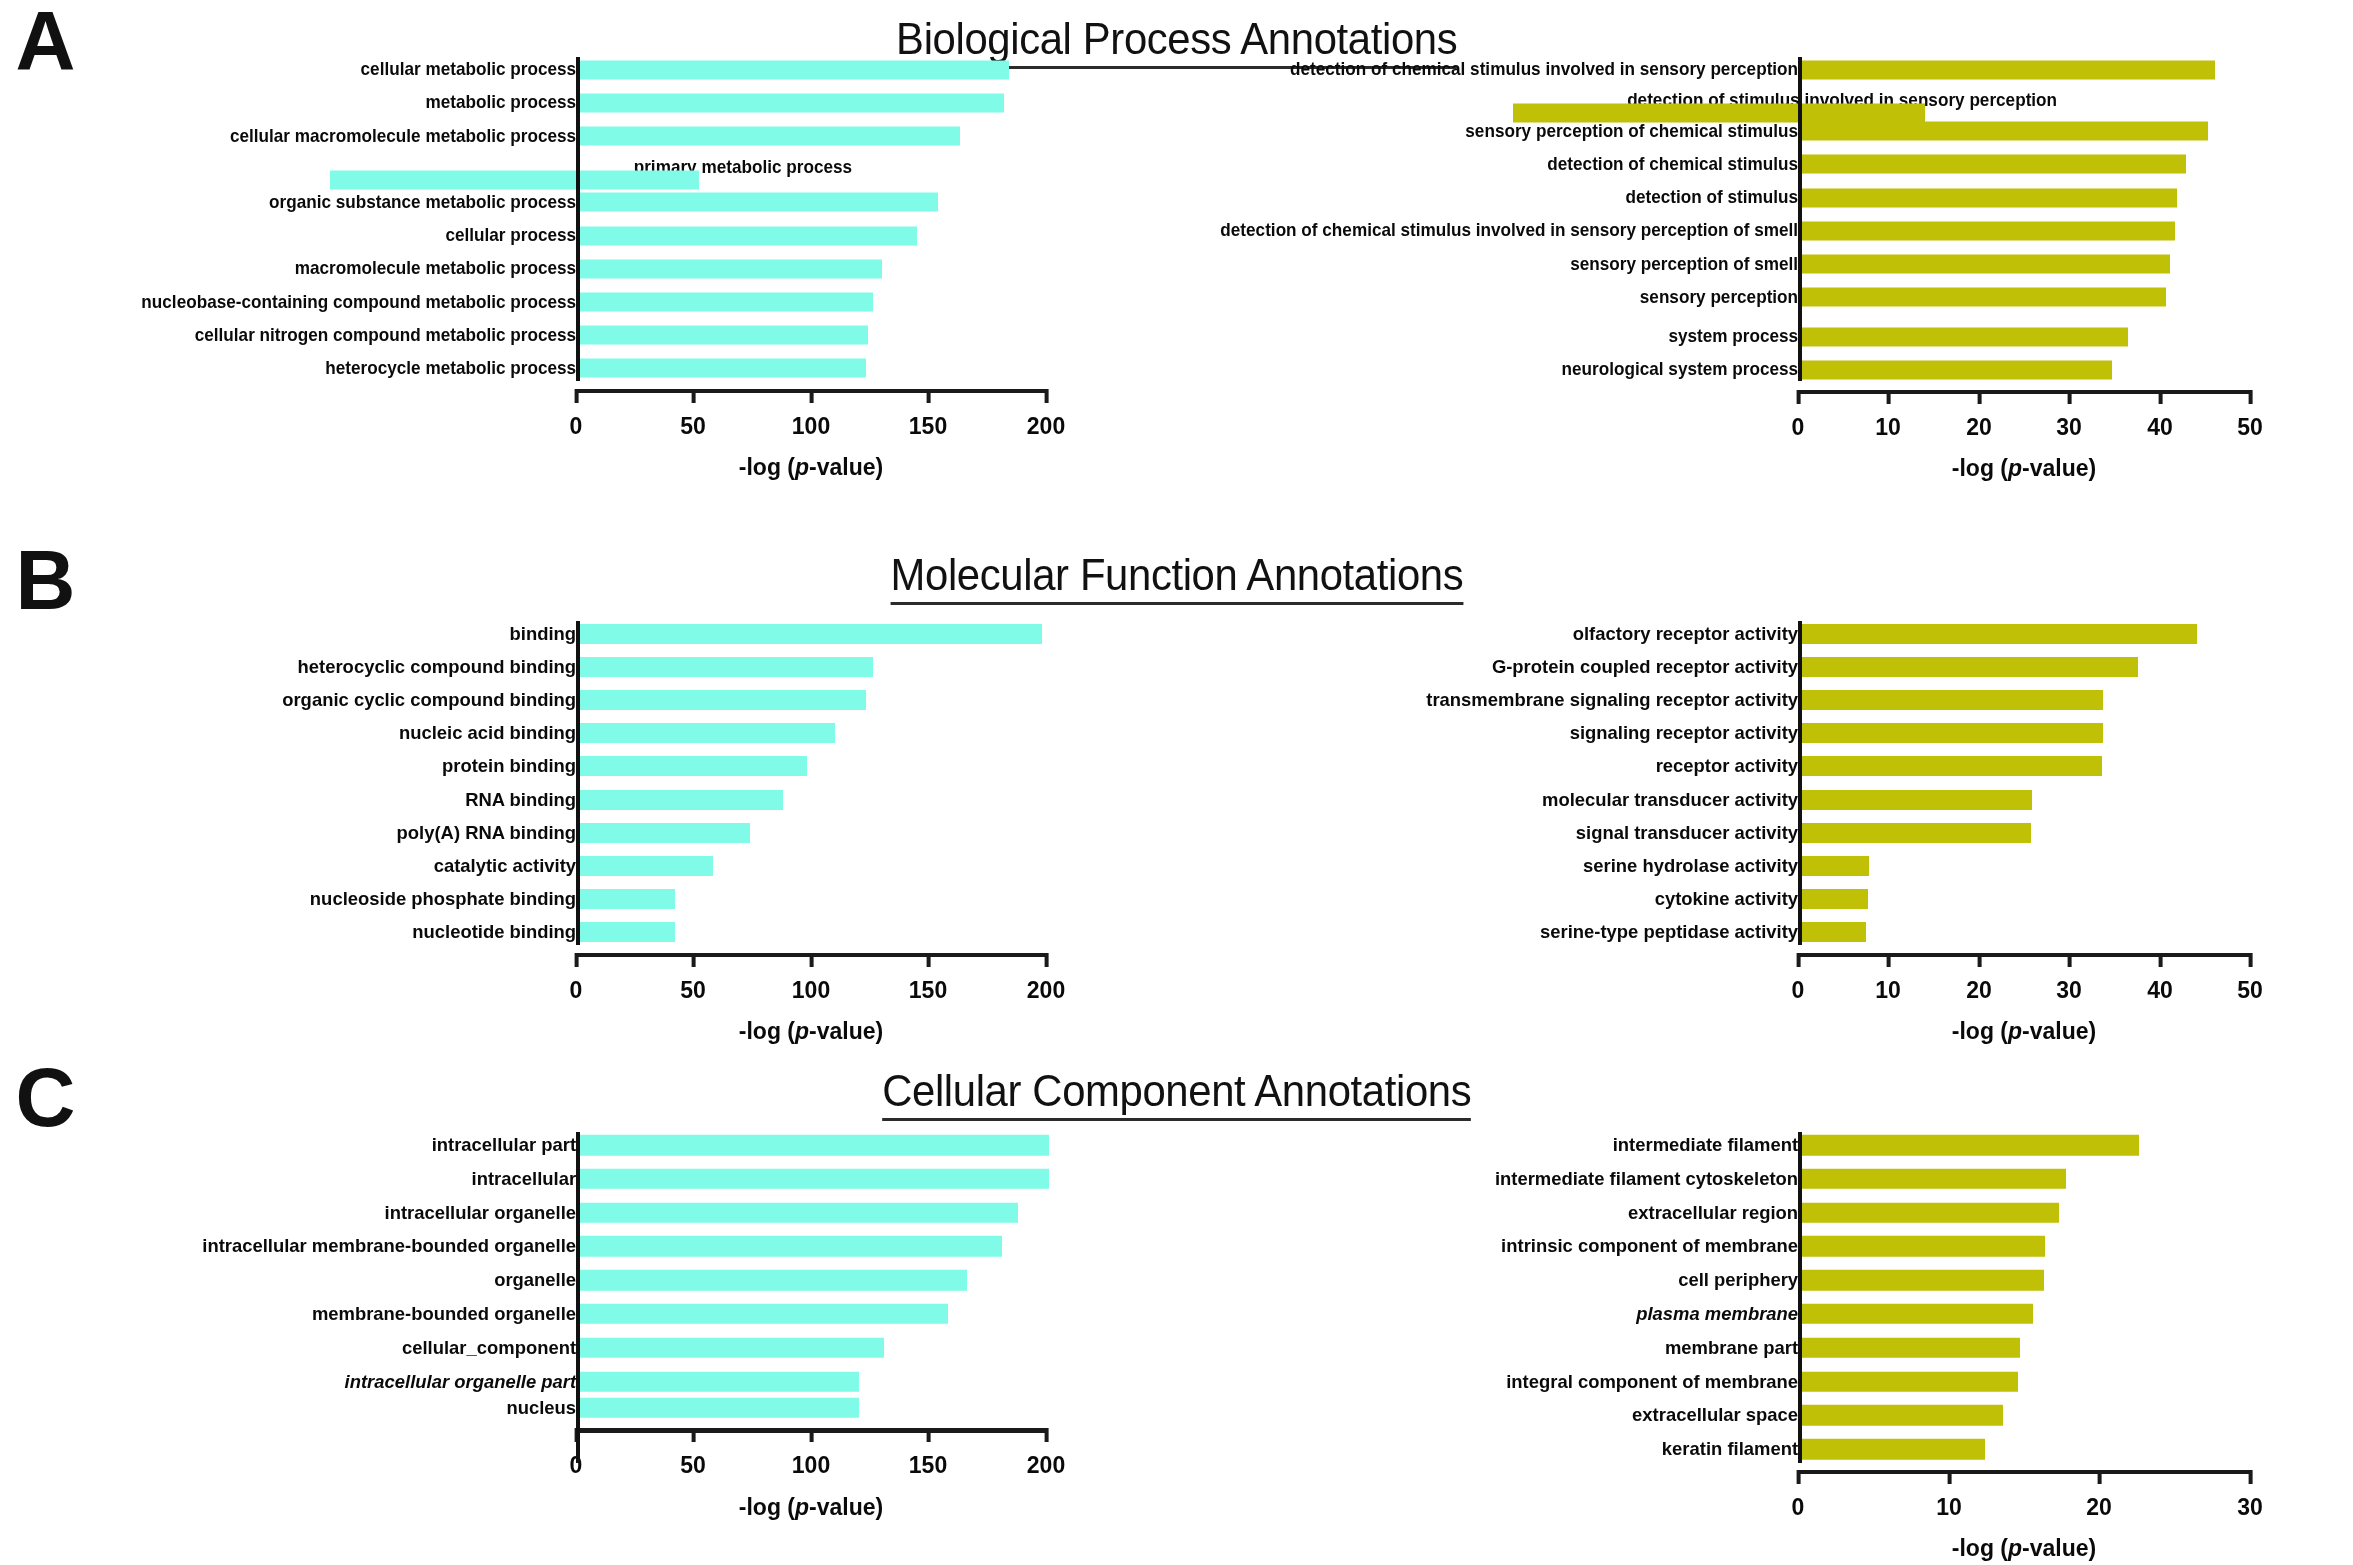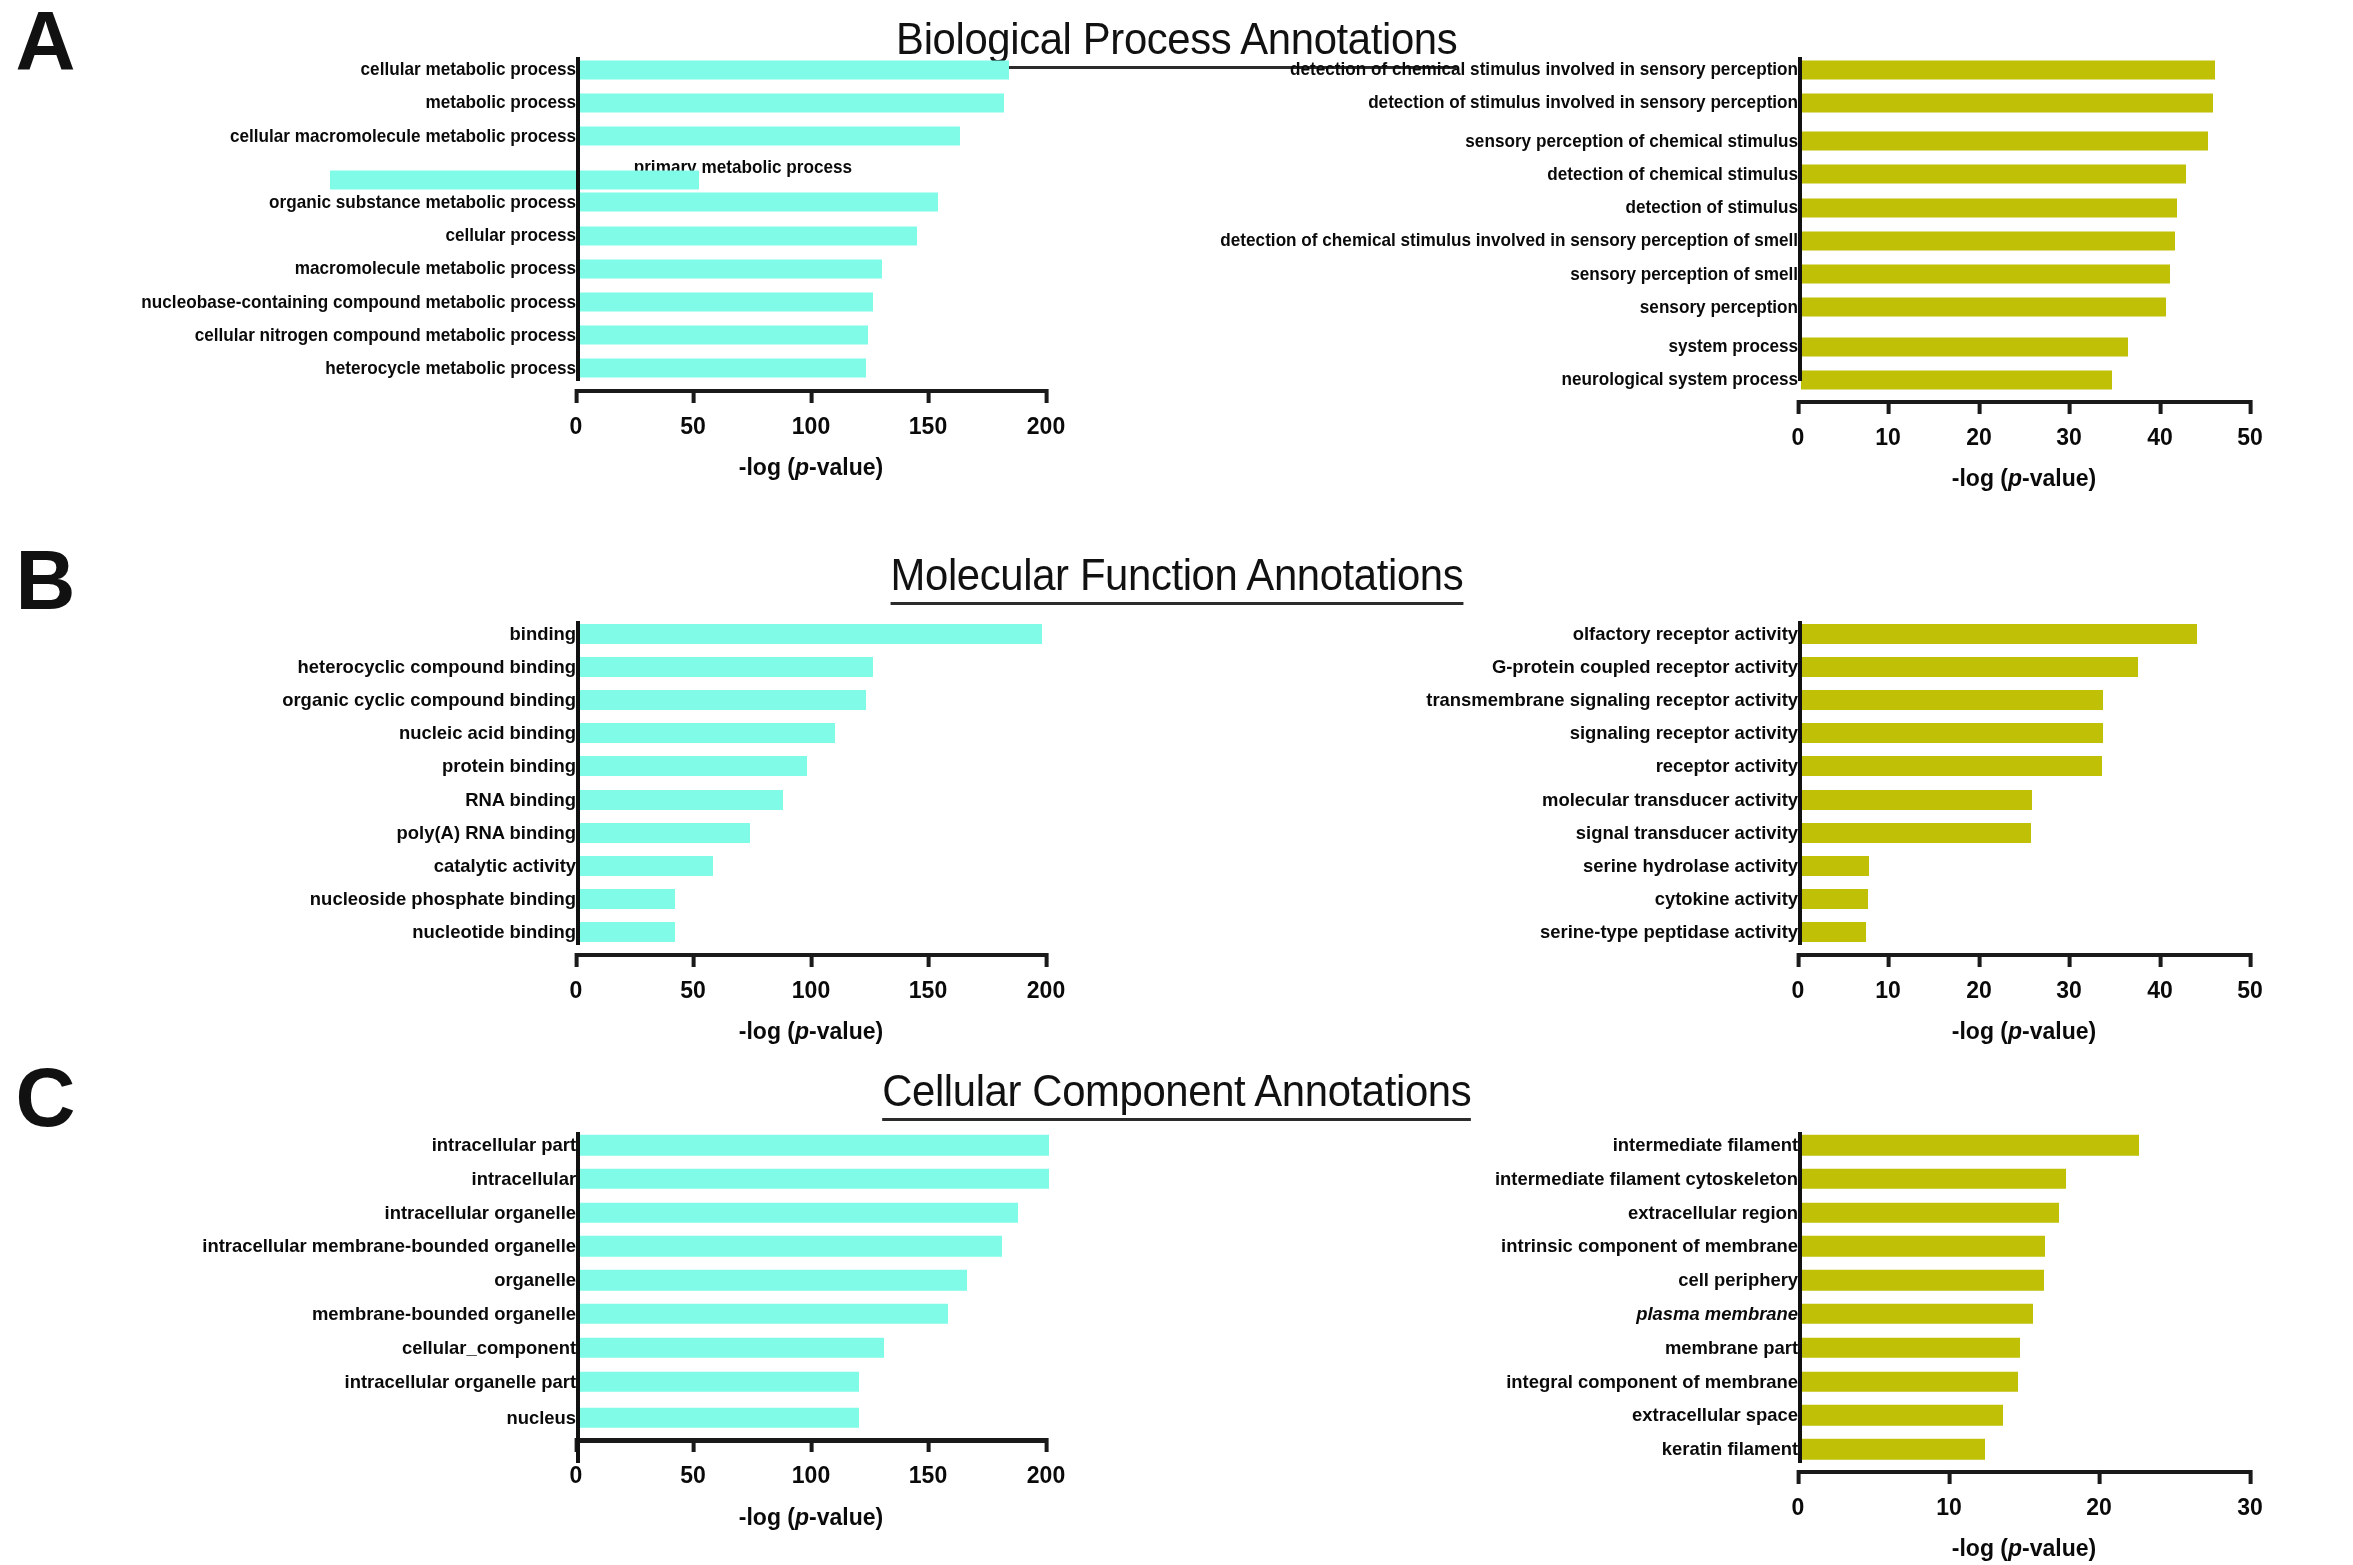--- a/index.html
+++ b/index.html
@@ -151,21 +151,21 @@
       </div>
 
     <div class="chart" id="chart-bp-right" style="left: 1159px; top: 57px; width: 1159px; position: absolute;">
         <div class="rows">
           <div class="row" style="height:25.4px;margin-bottom:7.8px;">
             <div class="row-label" style="width:639px;font-size:17.7px;">detection of chemical stimulus involved in sensory perception</div>
             <div class="plot" style="width:452px;">
               <div class="bar" style="width:414px;height:19px;background:#C0C006;"></div>
             </div>
           </div>
-          <div class="row" style="height:25.4px;margin-bottom:13px;">
+          <div class="row" style="height:25.4px;margin-bottom:3px;flex-direction:column;">
             <div class="row-label" style="width:639px;font-size:17.7px;">detection of stimulus involved in sensory perception</div>
             <div class="plot" style="width:452px;">
               <div class="bar" style="width:412px;height:19px;background:#C0C006;"></div>
             </div>
           </div>
           <div class="row" style="height:25.4px;margin-bottom:7.8px;">
             <div class="row-label" style="width:639px;font-size:17.7px;">sensory perception of chemical stimulus</div>
             <div class="plot" style="width:452px;">
               <div class="bar" style="width:407px;height:19px;background:#C0C006;"></div>
             </div>
@@ -466,21 +466,21 @@
             <div class="plot" style="width:470px;">
               <div class="bar" style="width:369px;height:20.5px;background:#7FFBE8;"></div>
             </div>
           </div>
           <div class="row" style="height:26px;margin-bottom:7.8px;">
             <div class="row-label" style="width:576px;font-size:19px;">cellular_component</div>
             <div class="plot" style="width:470px;">
               <div class="bar" style="width:305px;height:20.5px;background:#7FFBE8;"></div>
             </div>
           </div>
-          <div class="row" style="height:26px;margin-bottom:10px;">
+          <div class="row" style="height:26px;margin-bottom:0;font-style:italic;">
             <div class="row-label" style="width:576px;font-size:19px;">intracellular organelle part</div>
             <div class="plot" style="width:470px;">
               <div class="bar" style="width:280px;height:20.5px;background:#7FFBE8;"></div>
             </div>
           </div>
           <div class="row" style="height:26px;margin-bottom:7.8px;">
             <div class="row-label" style="width:576px;font-size:19px;">nucleus</div>
             <div class="plot" style="width:470px;">
               <div class="bar" style="width:280px;height:20.5px;background:#7FFBE8;"></div>
             </div>

